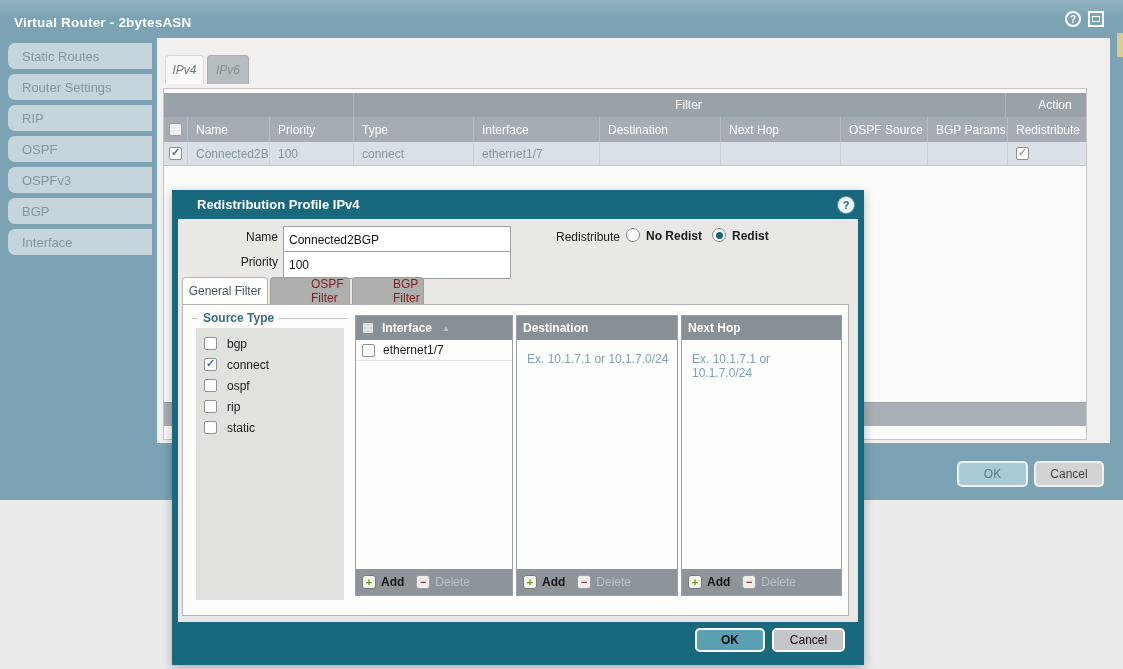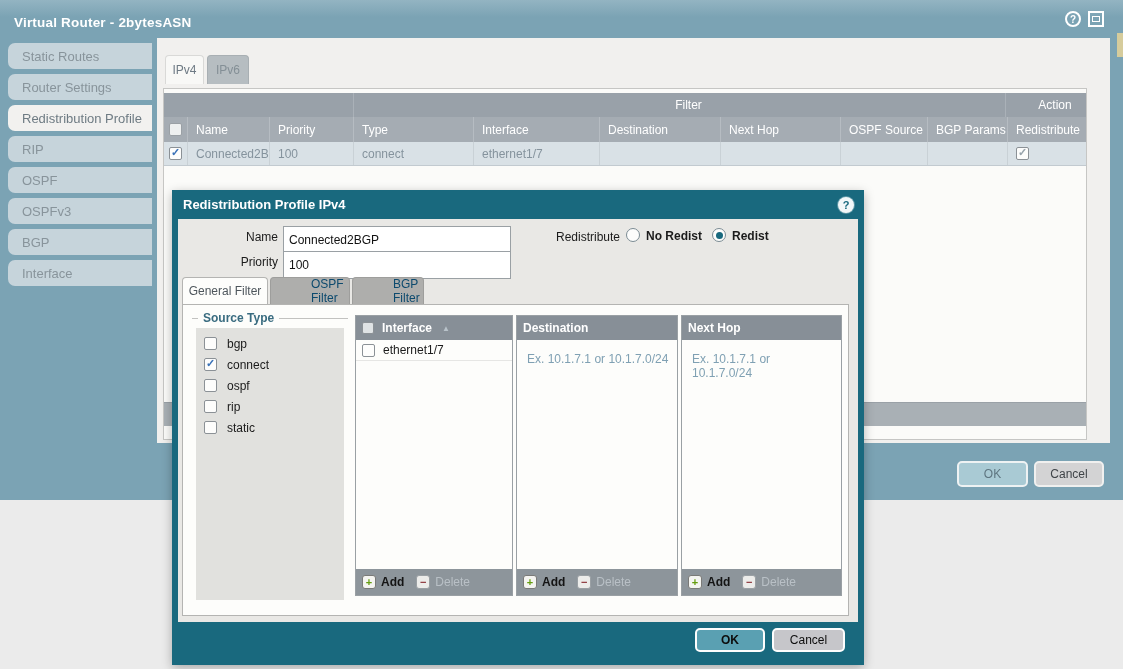--- a/index.html
+++ b/index.html
@@ -23,21 +23,21 @@
 
   
   .sidebar { left:8px; top:43px; width:144px; display:flex; flex-direction:column; gap:5px; }
   .s-item { height:26px; background:#c6d4db; border-radius:7px 0 0 7px; color:#88949b;
     font-size:13px; display:flex; align-items:center; padding-left:14px; }
   .s-item.active { background:#f2f1ef; color:#6e7b83; }
 
   
   .panel { left:157px; top:38px; width:953px; height:405px; background:#f1f0ee; }
   .otab { top:17px; height:29px; border-radius:4px 4px 0 0; display:flex; align-items:center;
-    justify-content:center; font-size:12px; }
+    justify-content:center; font-size:12px;font-style:italic; }
   .otab.active { left:8px; width:39px; background:#f8f8f6; border:1px solid #d9d9d7; border-bottom:none; color:#6e7a84; }
   .otab.inactive { left:50px; width:42px; background:#b6bdc1; border:1px solid #a8afb3; border-bottom:none; color:#848f96; }
 
   
   .twrap { left:6px; top:50px; width:924px; height:352px; background:#fbfbf9; border:1px solid #c6c6c4;
     display:flex; flex-direction:column; padding-top:4px; }
   .tgrow { display:flex; height:24px; background:#99a1a9; }
   .tgcell { color:#fff; display:flex; align-items:center; justify-content:center; }
   .tgcell + .tgcell { border-left:1px solid #aab1b8;padding-left:18px; }
   .tcrow { display:flex; height:25px; background:#a5acb3; }
@@ -68,21 +68,21 @@
 
   
   .btn { display:flex; align-items:center; justify-content:center; border-radius:5px; font-size:12px; }
   .btn-ok-dim { left:957px; top:461px; width:71px; height:26px; background:#a9cad4; border:2px solid #eef2f3; color:#5f7680; }
   .btn-cancel-dim { left:1034px; top:461px; width:70px; height:26px; background:#d3d3d4; border:2px solid #f0f0ef; color:#3f4448; }
 
   .sliver { left:1117px; top:33px; width:6px; height:24px; background:#d6cc9c; }
 
   
   .modal { left:172px; top:190px; width:692px; height:475px; background:#19697e; box-shadow:0 3px 10px rgba(0,0,0,.28); }
-  .m-head { left:0; top:0; width:692px; height:29px; display:flex; align-items:center; padding-left:11px;border-radius:6px; }
+  .m-head { left:0; top:0; width:692px; height:29px; display:flex; align-items:center; padding-left:25px;border-radius:6px; }
   .m-title { color:#fff; font-size:13px; font-weight:700; flex:1; }
   .m-help { width:16px; height:16px; border-radius:50%; background:#f2f7f8; color:#19697e; font-size:11px;
     font-weight:700; display:flex; align-items:center; justify-content:center; margin-right:10px;
     box-shadow:0 0 0 1px #5d97a6; }
   .m-body { left:6px; top:29px; width:680px; height:403px; background:#e9e8e5; }
 
   .f-label { height:16px; display:flex; align-items:center; justify-content:flex-end; font-size:12px; color:#1b1b1b; }
   .f-input { background:#fff; border:1px solid #9aa0a4; font-family:"Liberation Sans",sans-serif;
     font-size:12px; padding:13px 5px; color:#111; }
   .lbl-name { left:0; top:10px; width:100px; }
@@ -94,21 +94,21 @@
   .rlab2 { left:554px; top:10px; font-weight:700; }
   .lbl-pri { left:0; top:35px; width:100px; }
   .in-pri { left:105px; top:32px; width:228px; height:20px; }
 
   .mtab { top:58px; height:27px; display:flex; align-items:center; justify-content:center;
     border-radius:4px 4px 0 0; font-size:12px; }
   .mtab.active { left:4px; width:86px; background:#fdfdfb; border:1px solid #b4b4b2; border-bottom:none;
     color:#4e565c; z-index:2; }
   .mtab.t2 { left:92px; width:80px; }
   .mtab.t3 { left:174px; width:72px; }
-  .mtab.inactive { background:#aeaeac; border:1px solid #9e9e9c; border-bottom:none; color:#0c4a6e;padding-left:40px; }
+  .mtab.inactive { background:#aeaeac; border:1px solid #9e9e9c; border-bottom:none; color:#7f1d1d;padding-left:40px; }
 
   .tabpanel { left:4px; top:85px; width:667px; height:312px; background:#fdfdfb; border:1px solid #b4b4b2; }
 
   
   .fieldset { left:9px; top:6px; width:156px; height:292px; }
   .legend { display:flex; align-items:center; height:14px; }
   .legend::before { content:""; width:6px; border-top:1px solid #c2c2c0; margin-right:5px; }
   .legend::after { content:""; flex:1; border-top:1px solid #c2c2c0; margin-left:5px; }
   .legend span { font-weight:700; font-size:12px; color:#3a6c80; }
   .stlist { position:absolute; left:4px; top:17px; width:148px; height:272px; background:#e1e1de; padding-top:5px; }
@@ -151,21 +151,20 @@
       <span class="t-title">Virtual Router - 2bytesASN</span>
     </div>
     <div class="abs icon-help tb-help">?</div>
     <div class="abs icon-win">
         <i></i>
       </div>
 
     <div class="abs sidebar">
       <div class="s-item">Static Routes</div>
       <div class="s-item">Router Settings</div>
-      <div class="s-item active">Redistribution Profile</div>
       <div class="s-item">RIP</div>
       <div class="s-item">OSPF</div>
       <div class="s-item">OSPFv3</div>
       <div class="s-item">BGP</div>
       <div class="s-item">Interface</div>
     </div>
 
     <div class="abs panel">
       <div class="abs otab active">IPv4</div>
       <div class="abs otab inactive">IPv6</div>

